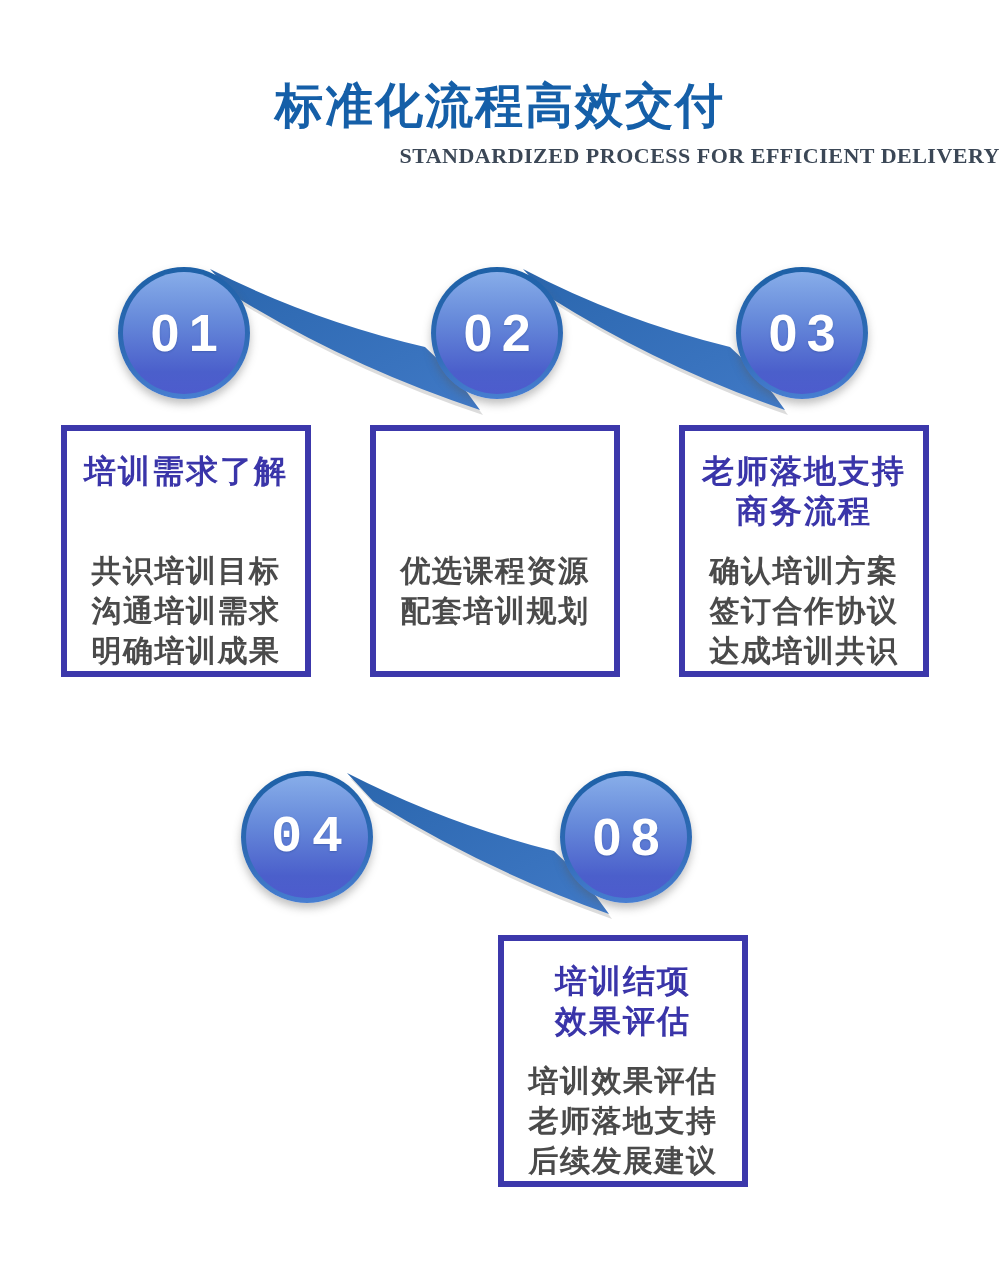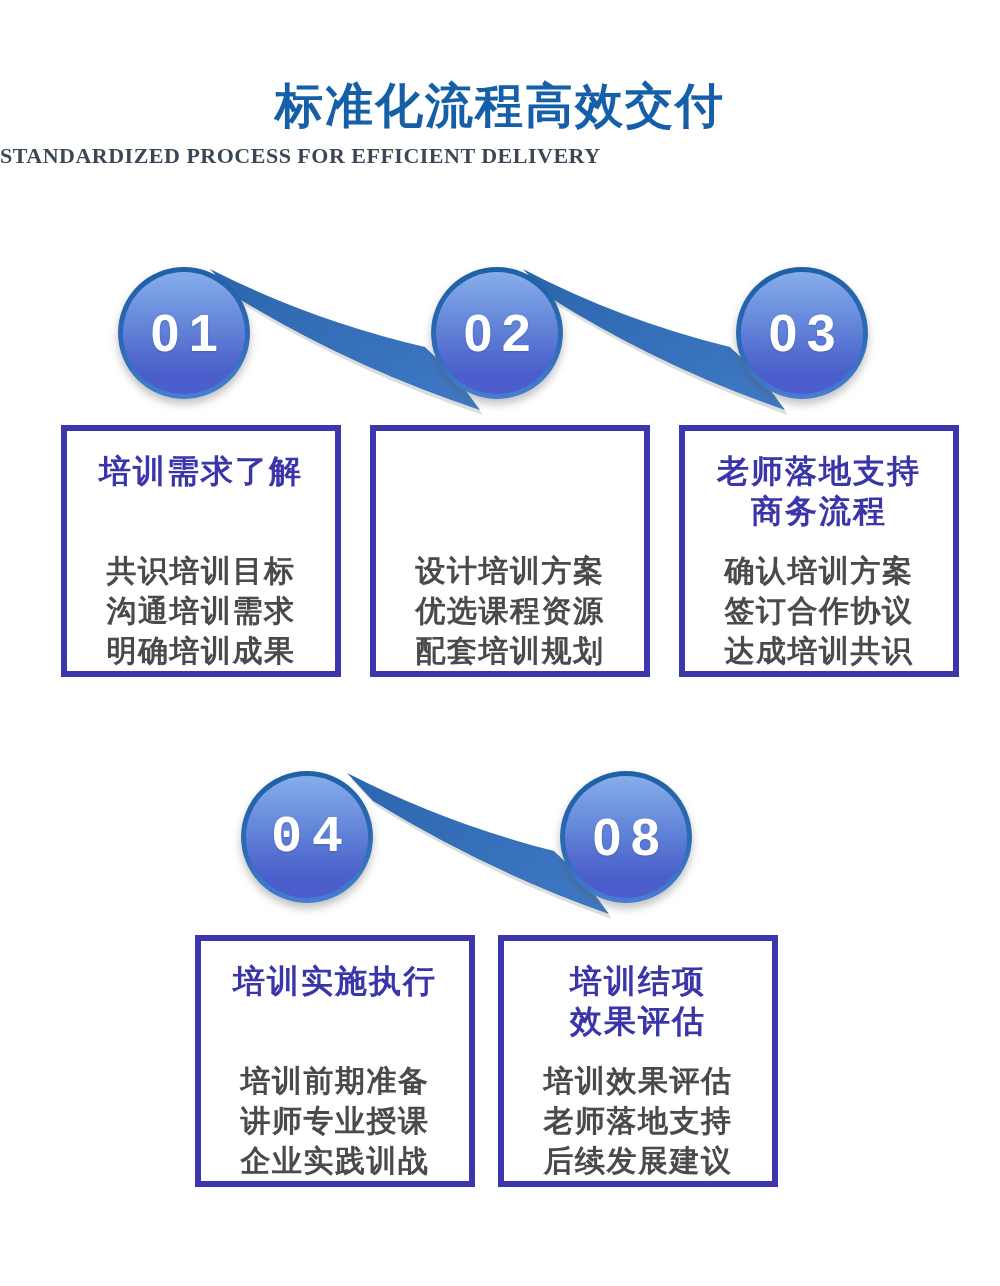--- a/index.html
+++ b/index.html
@@ -9,21 +9,21 @@
     font-family:"Liberation Sans","DejaVu Sans",sans-serif;
   }
   
   .page-title{
     position:absolute;left:0;top:72px;width:1000px;
     text-align:center;font-size:48px;font-weight:bold;
     color:#155fa8;letter-spacing:2px;margin:0;
   }
   .page-subtitle{
     position:absolute;left:0;top:141px;width:1000px;
-    text-align:left;font-family:"Liberation Serif","DejaVu Serif",serif;
+    text-align:right;font-family:"Liberation Serif","DejaVu Serif",serif;
     font-size:22px;font-weight:bold;color:#3b4756;letter-spacing:0.5px;
   }
   
   .ribbons{position:absolute;left:0;top:0;z-index:1;}
   
   .step-circle{
     position:absolute;width:132px;height:132px;border-radius:50%;
     background:linear-gradient(175deg,#1c60a6 0%,#2e6ab4 55%,#4a80d4 100%);
     box-shadow:0 5px 9px rgba(90,90,90,0.38);
     z-index:2;
@@ -33,21 +33,21 @@
     background:linear-gradient(180deg,#87ade9 0%,#6487d9 42%,#4b5fcb 82%,#4d5ccd 100%);
     display:flex;align-items:center;justify-content:center;
   }
   .step-circle .num{
     color:#ffffff;font-size:52px;font-weight:bold;
     letter-spacing:0.18em;margin-right:-0.18em;
     text-shadow:0 1px 2px rgba(30,60,130,0.35);
   }
   
   .step-box{
-    position:absolute;width:280px;height:252px;box-sizing:border-box;
+    position:absolute;width:250px;height:252px;box-sizing:border-box;
     border:6px solid #3c38ab;background:#ffffff;z-index:3;
   }
   .box-title{
     position:absolute;left:0;top:20px;width:100%;
     text-align:center;color:#3a35a9;font-weight:bold;
     font-size:32px;line-height:40px;letter-spacing:2px;
   }
   .box-title span{display:block;}
   .box-body{
     position:absolute;left:0;top:120px;width:100%;
@@ -116,48 +116,37 @@
     </div>
     <div class="box-body">
       <div>共识培训目标</div>
       <div>沟通培训需求</div>
       <div>明确培训成果</div>
     </div>
   </div>
 
   <div class="step-box" style="left:370px;top:423px;">
     <div class="box-body">
-      <div>设计培训方案</div>
       <div>优选课程资源</div>
       <div>配套培训规划</div>
     </div>
   </div>
 
   <div class="step-box" style="left:679px;top:423px;">
     <div class="box-title">
       <span>老师落地支持</span>
       <span>商务流程</span>
     </div>
     <div class="box-body">
       <div>确认培训方案</div>
       <div>签订合作协议</div>
       <div>达成培训共识</div>
     </div>
   </div>
 
-  <div class="step-box" style="left:195px;top:933px;">
-    <div class="box-title">
-      <span>培训实施执行</span>
-    </div>
-    <div class="box-body">
-      <div>培训前期准备</div>
-      <div>讲师专业授课</div>
-      <div>企业实践训战</div>
-    </div>
-  </div>
 
   <div class="step-box" style="left:498px;top:933px;">
     <div class="box-title">
       <span>培训结项</span>
       <span>效果评估</span>
     </div>
     <div class="box-body">
       <div>培训效果评估</div>
       <div>老师落地支持</div>
       <div>后续发展建议</div>

